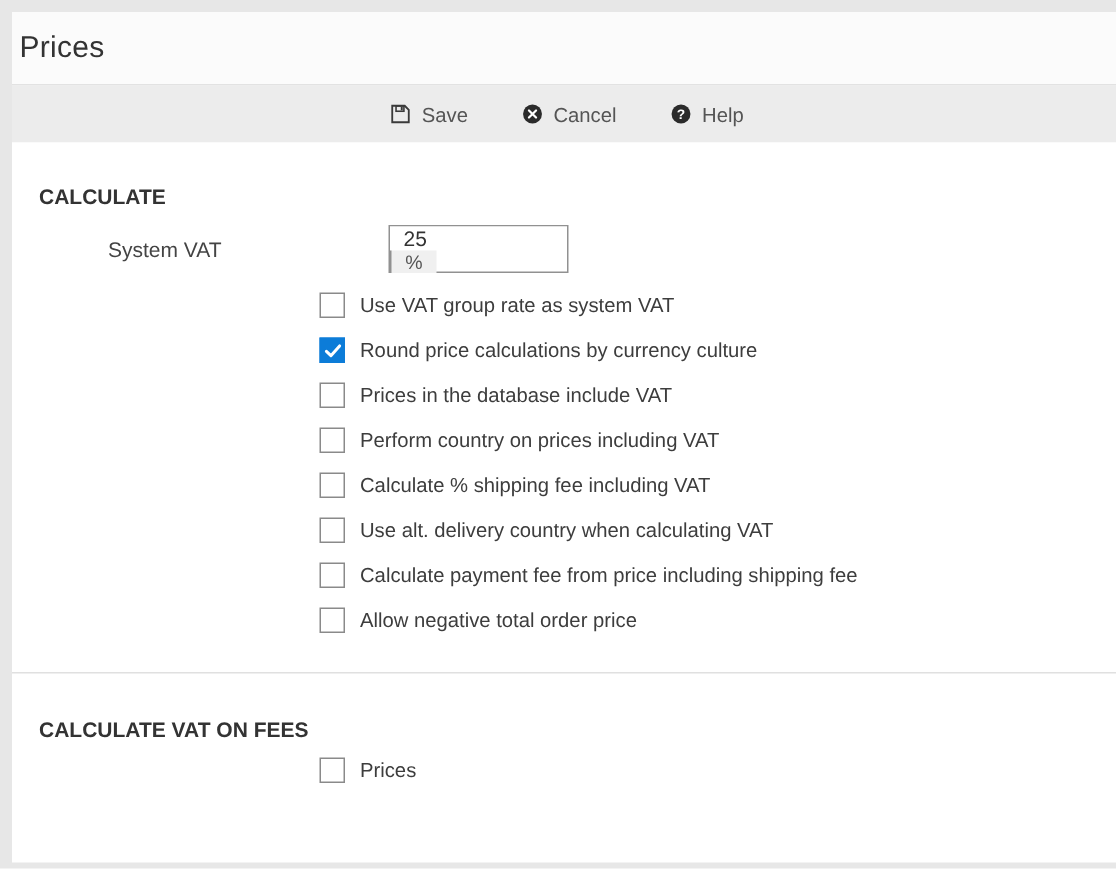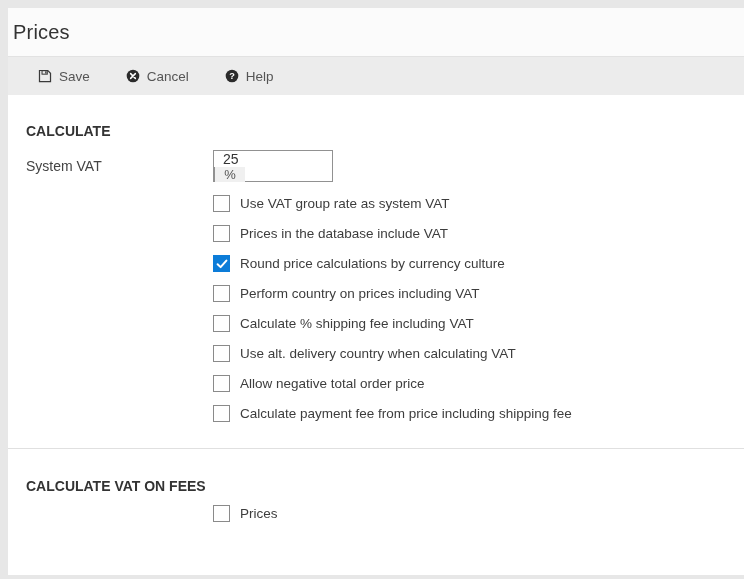--- a/index.html
+++ b/index.html
@@ -26,41 +26,42 @@
   .page-title {
     font-size:20px; color:#333333; font-weight:400;
     letter-spacing:0.2px;
   }
   
   .toolbar {
     height:38px;
     background:#ececec;
     display:flex; align-items:center;
     padding-left:20px;
+    justify-content:center;
   }
   .tb-btn {
     display:flex; align-items:center;
     border:none; background:transparent;
     font-family:inherit;
     font-size:13.5px; color:#555555;
     padding:0 10px; margin-right:16px;
     height:38px; cursor:pointer;
   }
   .tb-btn .ticon { margin-right:7px; display:flex; align-items:center; }
   
   .content {
     background:#ffffff;
     padding:28px 0 0 18px;
     height:479px;
   }
   .section-heading {
     font-size:14px; font-weight:bold; color:#333333;
     margin:0 0 11px 0;
   }
-  .form-row { display:flex; align-items:center; }
+  .form-row { display:flex; align-items:center;margin-left:46px; }
   .form-label {
     width:187px;
     font-size:14px; color:#444444;
   }
   .input-group {
     display:inline-flex; align-items:stretch;
     border:1px solid #919191;
     height:32px;
     flex-direction:column;
   }
@@ -159,39 +160,39 @@
     <div class="cb-list">
 
         <div class="cb-row">
           <span class="checkbox">
             
           </span>
           <span class="cb-label">Use VAT group rate as system VAT</span>
         </div>
 
         <div class="cb-row">
-          <span class="checkbox">
-            
-          </span>
-          <span class="cb-label">Prices in the database include VAT</span>
-        </div>
-
-        <div class="cb-row">
           <span class="checkbox checked">
             <svg width="12" height="10" viewBox="0 0 12 10">
               <polyline points="1.6,5.2 4.6,8.1 10.4,1.6" fill="none" stroke="#ffffff" stroke-width="2" stroke-linecap="round" stroke-linejoin="round"></polyline>
             </svg>
           </span>
           <span class="cb-label">Round price calculations by currency culture</span>
         </div>
 
         <div class="cb-row">
           <span class="checkbox">
             
           </span>
+          <span class="cb-label">Prices in the database include VAT</span>
+        </div>
+
+        <div class="cb-row">
+          <span class="checkbox">
+            
+          </span>
           <span class="cb-label">Perform country on prices including VAT</span>
         </div>
 
         <div class="cb-row">
           <span class="checkbox">
             
           </span>
           <span class="cb-label">Calculate % shipping fee including VAT</span>
         </div>
 
@@ -199,28 +200,28 @@
           <span class="checkbox">
             
           </span>
           <span class="cb-label">Use alt. delivery country when calculating VAT</span>
         </div>
 
         <div class="cb-row">
           <span class="checkbox">
             
           </span>
+          <span class="cb-label">Calculate payment fee from price including shipping fee</span>
+        </div>
+
+        <div class="cb-row">
+          <span class="checkbox">
+            
+          </span>
           <span class="cb-label">Allow negative total order price</span>
-        </div>
-
-        <div class="cb-row">
-          <span class="checkbox">
-            
-          </span>
-          <span class="cb-label">Calculate payment fee from price including shipping fee</span>
         </div>
       </div>
 
     <hr class="divider">
 
     <div class="section-heading second-heading">CALCULATE VAT ON FEES</div>
 
     <div class="cb-list tight">
 
         <div class="cb-row">

